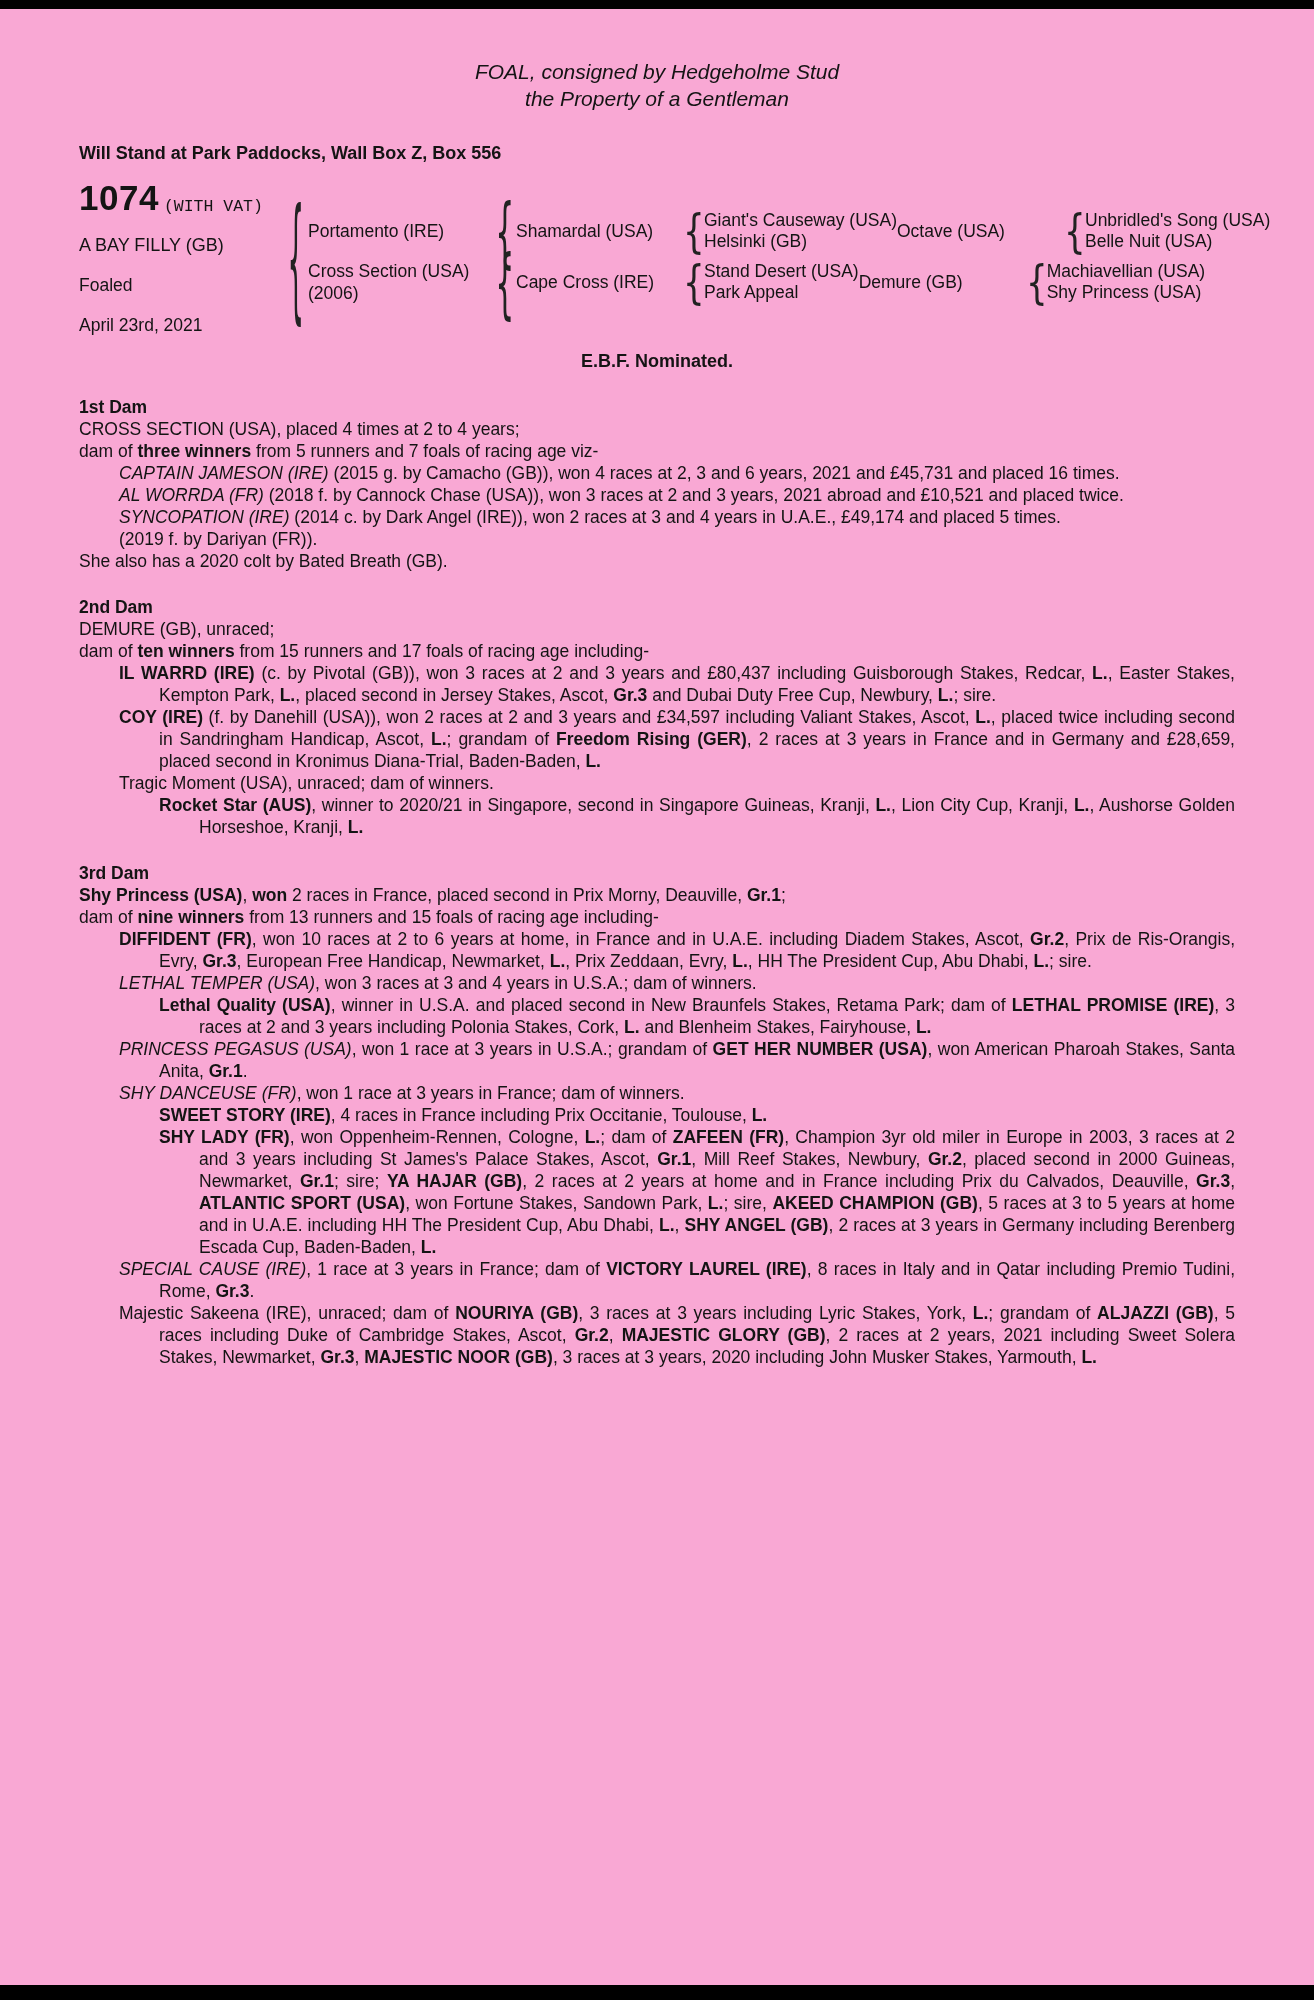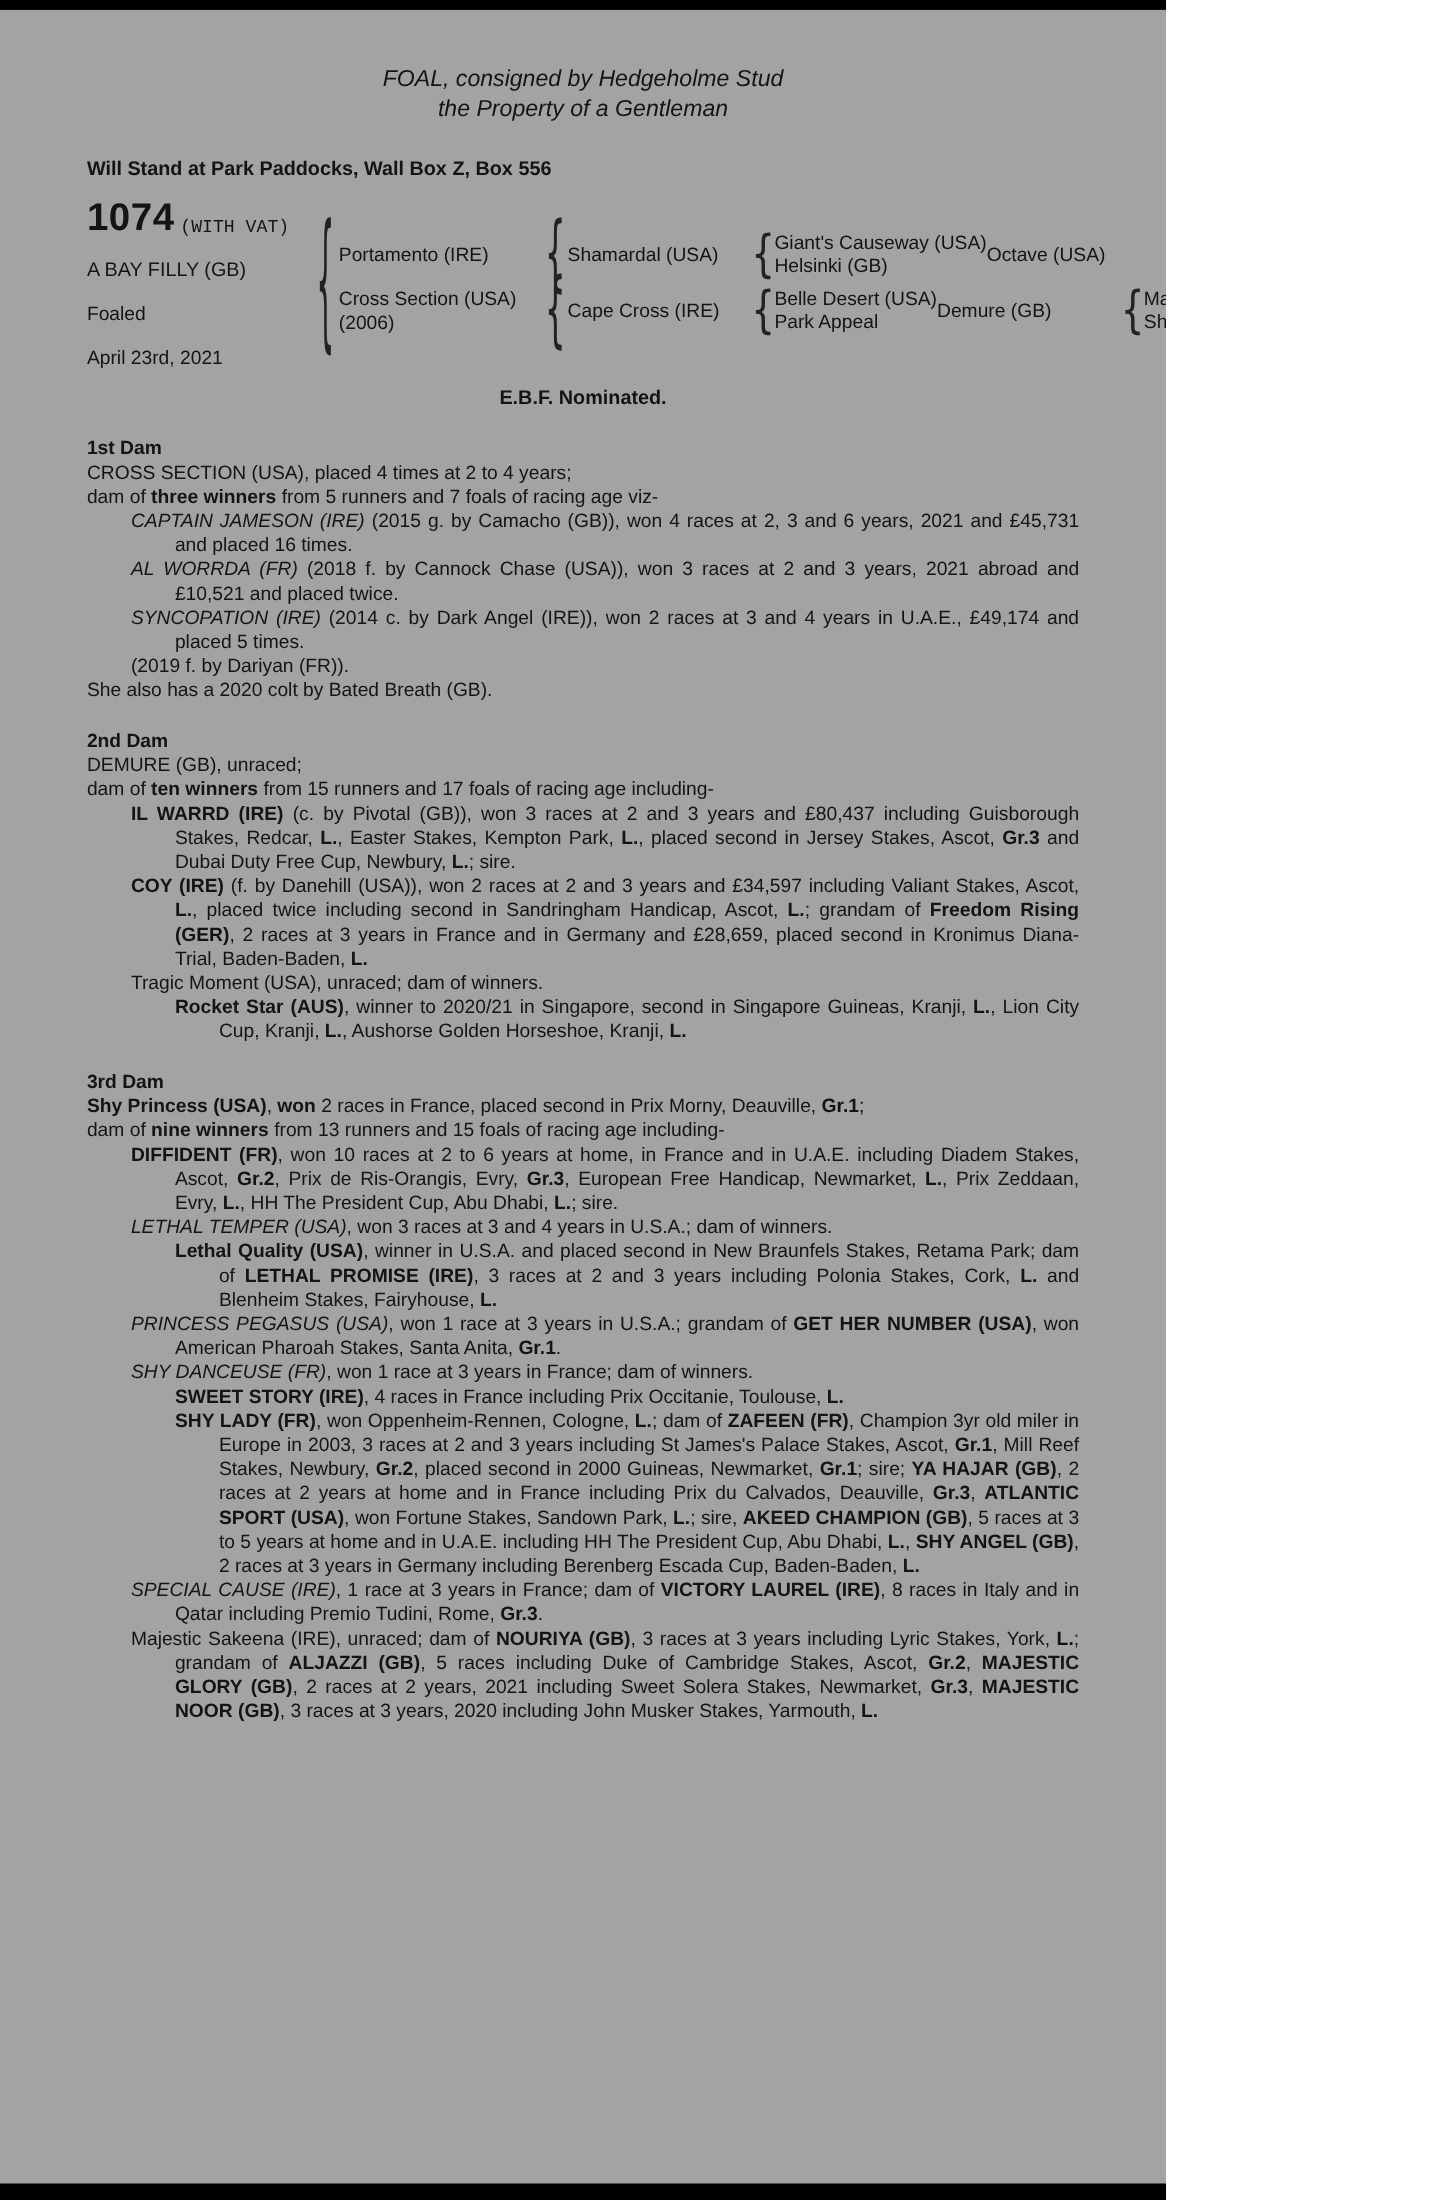--- a/index.html
+++ b/index.html
@@ -1,20 +1,20 @@
 <!DOCTYPE html>
 <html><head>
 <meta charset="utf-8">
 <style>
   html,body{margin:0;padding:0;background:#ffffff;}
   .page{
     position:relative;
-    width:1060px;
+    width:1314px;
     height:2000px;
-    background:#a3a3a3;
+    background:#f9a8d4;
     overflow:hidden;
     color:#141414;
     font-family:"Liberation Sans","DejaVu Sans",sans-serif;
     font-size:17.5px;
     line-height:22px;
   }
   .scan-bar{position:absolute;left:0;right:0;background:#000;}
   .scan-bar.top{top:0;height:9px;}
   .scan-bar.bottom{bottom:0;height:15px;}
   .content{padding:0 79px;}
@@ -127,21 +127,21 @@
           <div class="brace b-mid">
               <span>{</span>
             </div>
           <div class="g2col">
             <div class="g2row">
               <div class="g2name">Cape Cross (IRE)</div>
               <div class="brace b-sm">
                   <span>{</span>
                 </div>
               <div class="g3col">
-                <div class="g3">Belle Desert (USA)</div>
+                <div class="g3">Stand Desert (USA)</div>
                 <div class="g3">Park Appeal</div>
               </div>
             </div>
             <div class="g2row">
               <div class="g2name">Demure (GB)</div>
               <div class="brace b-sm">
                   <span>{</span>
                 </div>
               <div class="g3col">
                 <div class="g3">Machiavellian (USA)</div>

